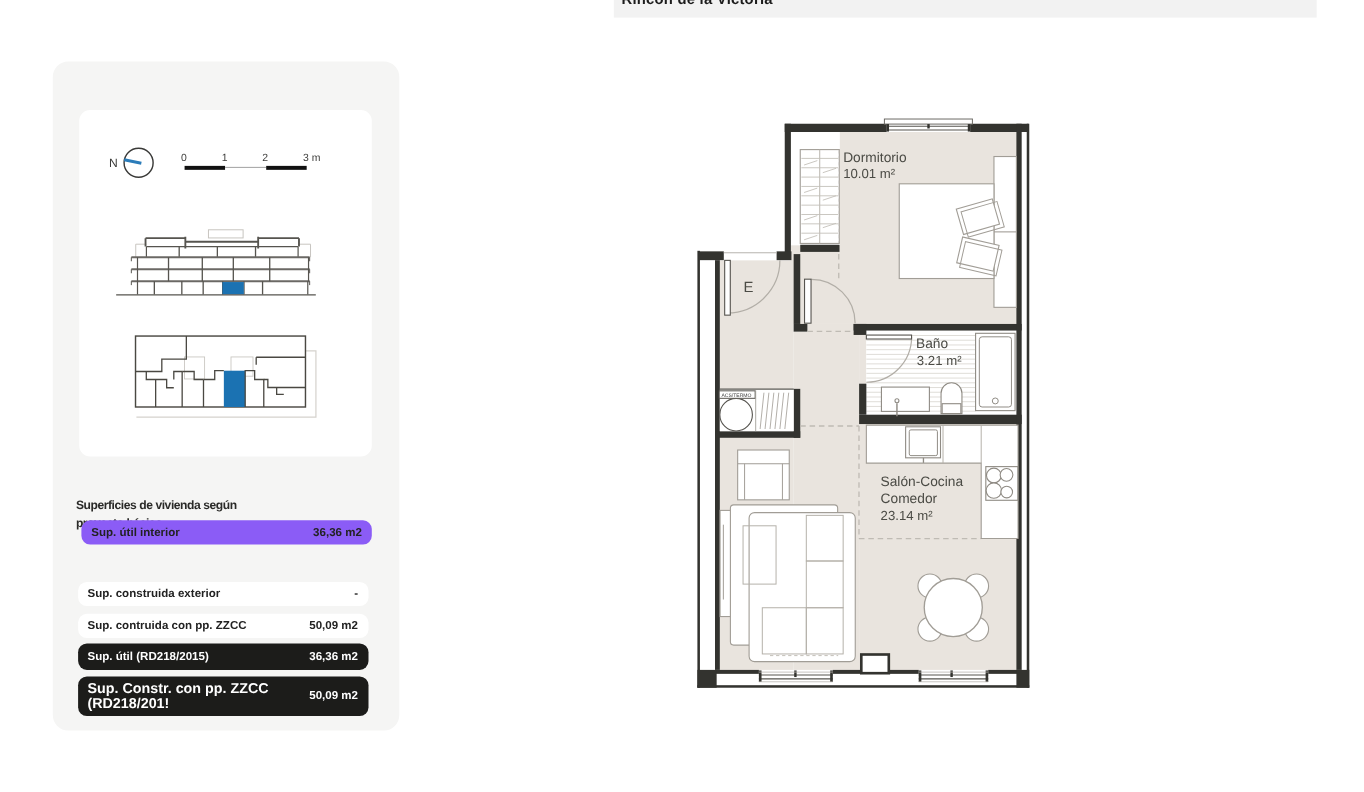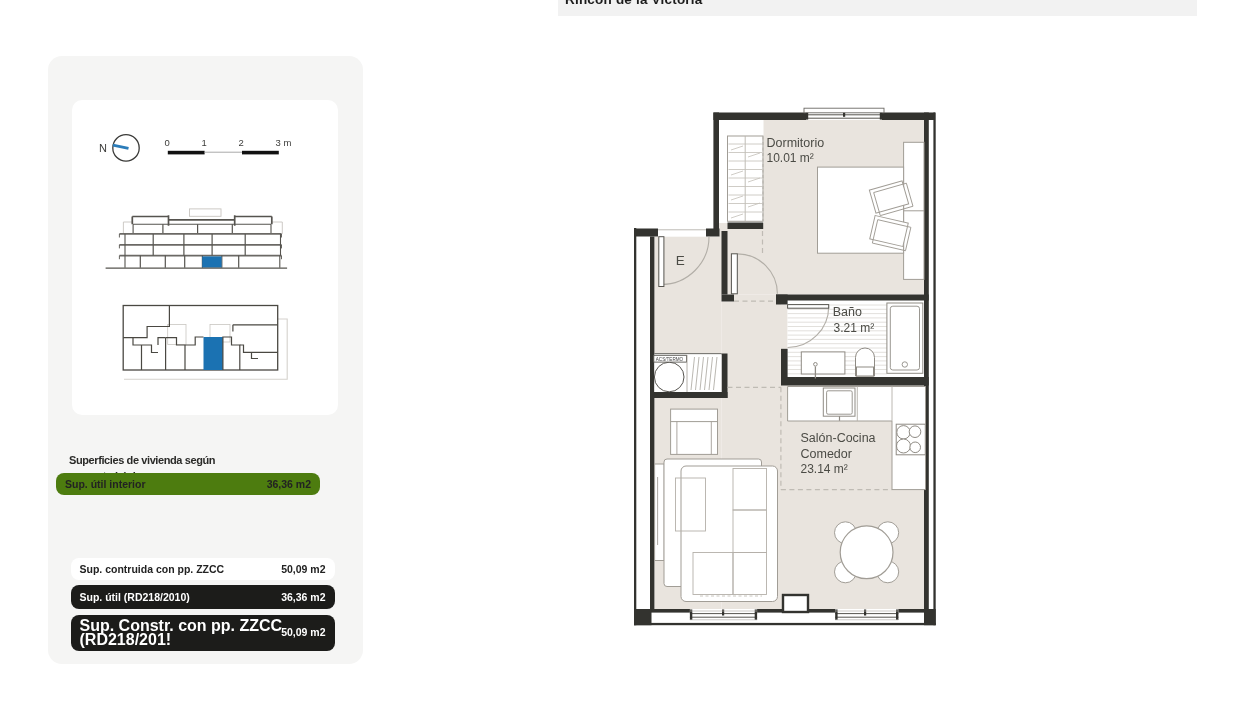--- a/index.html
+++ b/index.html
@@ -81,39 +81,43 @@
 
       <rect x="203.5" y="337" width="19.4" height="33" fill="#1b72b2" stroke="none"></rect>
       <path d="M222.9,370 V337 H231.5 V345 H239.8 V370" stroke-width="1.2"></path>
       <path d="M232.9,324.8 H277.7 M232.9,324.8 V331.5" stroke-width="1.2"></path>
       <path d="M239.8,345 H243.5 V352.3 H277.7 M251.5,352.3 V358.5 H258" stroke-width="1.2"></path>
     </g>
   </svg>
 
   <div class="abs" style="left:21px;top:396px;width:260px;font-size:11px;letter-spacing:-0.4px;font-weight:bold;color:#2a2a28;line-height:16px;">Superficies de vivienda según<br>proyecto básico:</div>
 
-  <div class="abs" style="left:8px;top:416.5px;width:264px;height:22px;background:#4d7c0f;border-radius:8px;">
+  <div class="abs" style="left:26px;top:416.5px;width:264px;height:22px;background:#8b5cf6;border-radius:8px;">
     <div class="abs" style="left:9px;top:5px;font-size:10.5px;font-weight:bold;color:#222;">Sup. útil interior</div>
     <div class="abs" style="right:9px;top:5px;font-size:10.5px;font-weight:bold;color:#222;">36,36 m2</div>
   </div>
 
 
+  <div class="abs" style="left:22.5px;top:473px;width:264px;height:22px;background:#fff;border-radius:8px;">
+    <div class="abs" style="left:9px;top:5px;font-size:10.5px;font-weight:bold;color:#222;">Sup. construida exterior</div>
+    <div class="abs" style="right:9px;top:5px;font-size:10.5px;font-weight:bold;color:#222;">-</div>
+  </div>
 
   <div class="abs" style="left:22.5px;top:501.5px;width:264px;height:22px;background:#fff;border-radius:8px;text-align:center;">
     <div class="abs" style="left:9px;top:5px;font-size:10.5px;font-weight:bold;color:#222;">Sup. contruida con pp. ZZCC</div>
     <div class="abs" style="right:9px;top:5px;font-size:10.5px;font-weight:bold;color:#222;">50,09 m2</div>
   </div>
 
   <div class="abs" style="left:22.5px;top:529px;width:264px;height:24px;background:#1c1c1a;border-radius:8px;">
-    <div class="abs" style="left:9px;top:6px;font-size:10.5px;font-weight:bold;color:#fff;">Sup. útil (RD218/2010)</div>
+    <div class="abs" style="left:9px;top:6px;font-size:10.5px;font-weight:bold;color:#fff;">Sup. útil (RD218/2015)</div>
     <div class="abs" style="right:9px;top:6px;font-size:10.5px;font-weight:bold;color:#fff;">36,36 m2</div>
   </div>
 
   <div class="abs" style="left:22.5px;top:559px;width:264px;height:36px;background:#1c1c1a;border-radius:8px;">
-    <div class="abs" style="left:9px;top:4px;font-size:16px;font-weight:bold;color:#fff;line-height:14px;">Sup. Constr. con pp. ZZCC<br>(RD218/201!</div>
+    <div class="abs" style="left:9px;top:4px;font-size:13px;font-weight:bold;color:#fff;line-height:14px;">Sup. Constr. con pp. ZZCC<br>(RD218/201!</div>
     <div class="abs" style="right:9px;top:11px;font-size:10.5px;font-weight:bold;color:#fff;">50,09 m2</div>
   </div>
 </div>
 
 <svg class="abs" style="left:600px;top:90px;" width="360" height="560" viewBox="600 90 360 560">
 
 <rect x="719" y="120" width="205.5" height="174.5" fill="#e9e4de"></rect>
 
 <rect x="719" y="120" width="44.5" height="103" fill="#ffffff"></rect>
 

